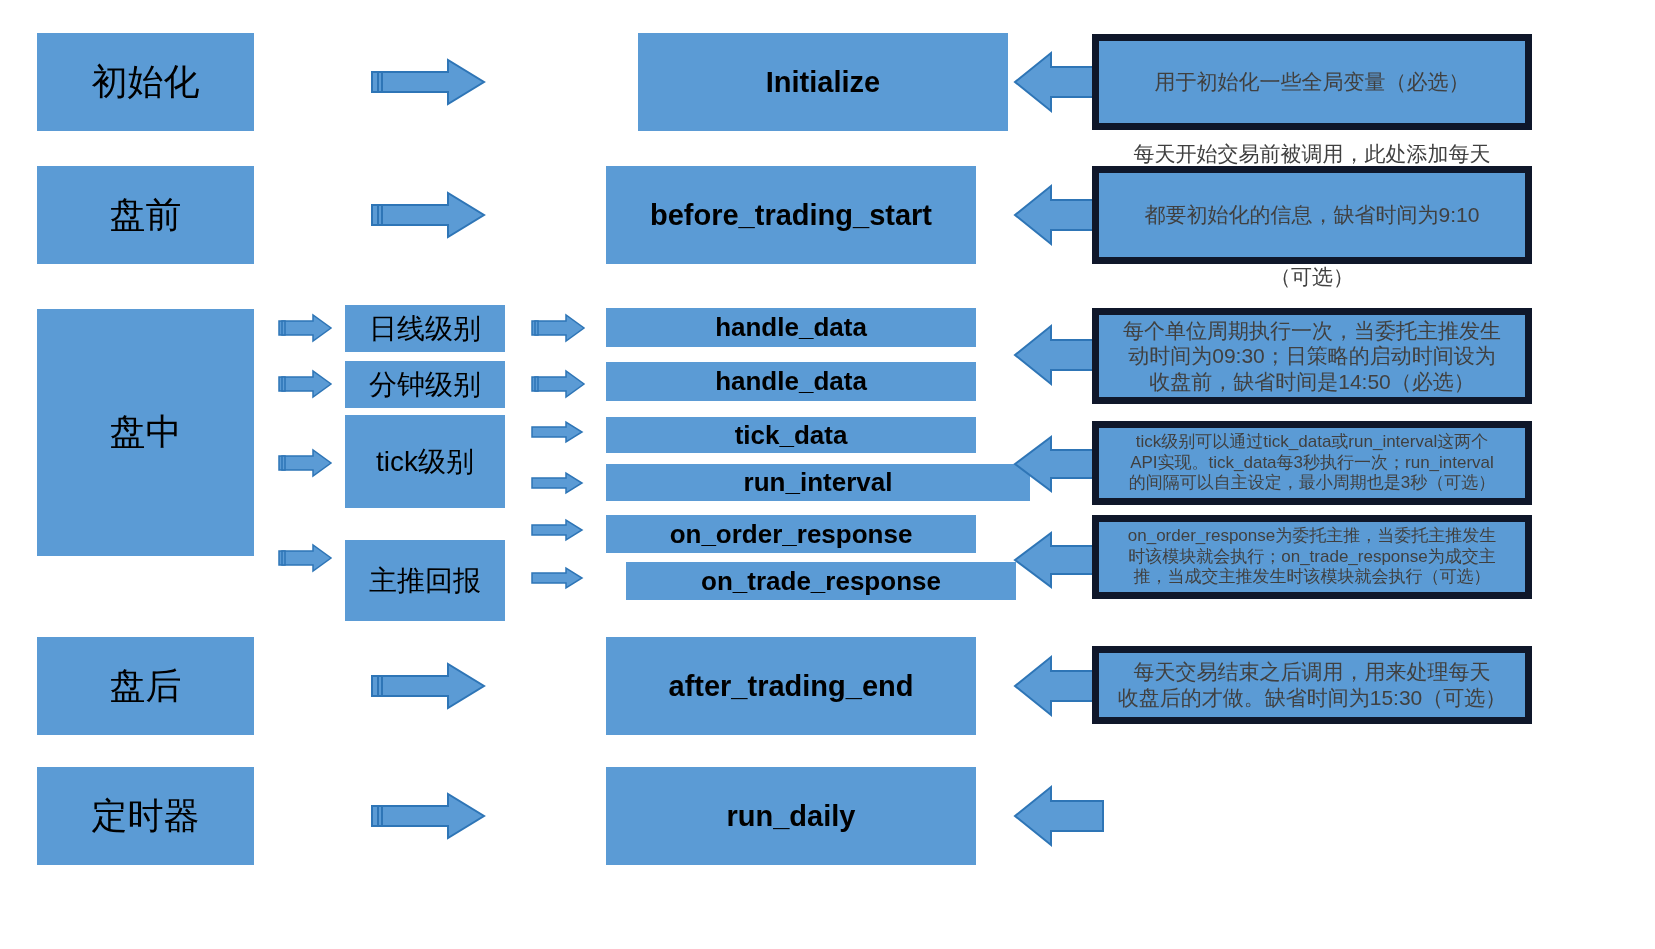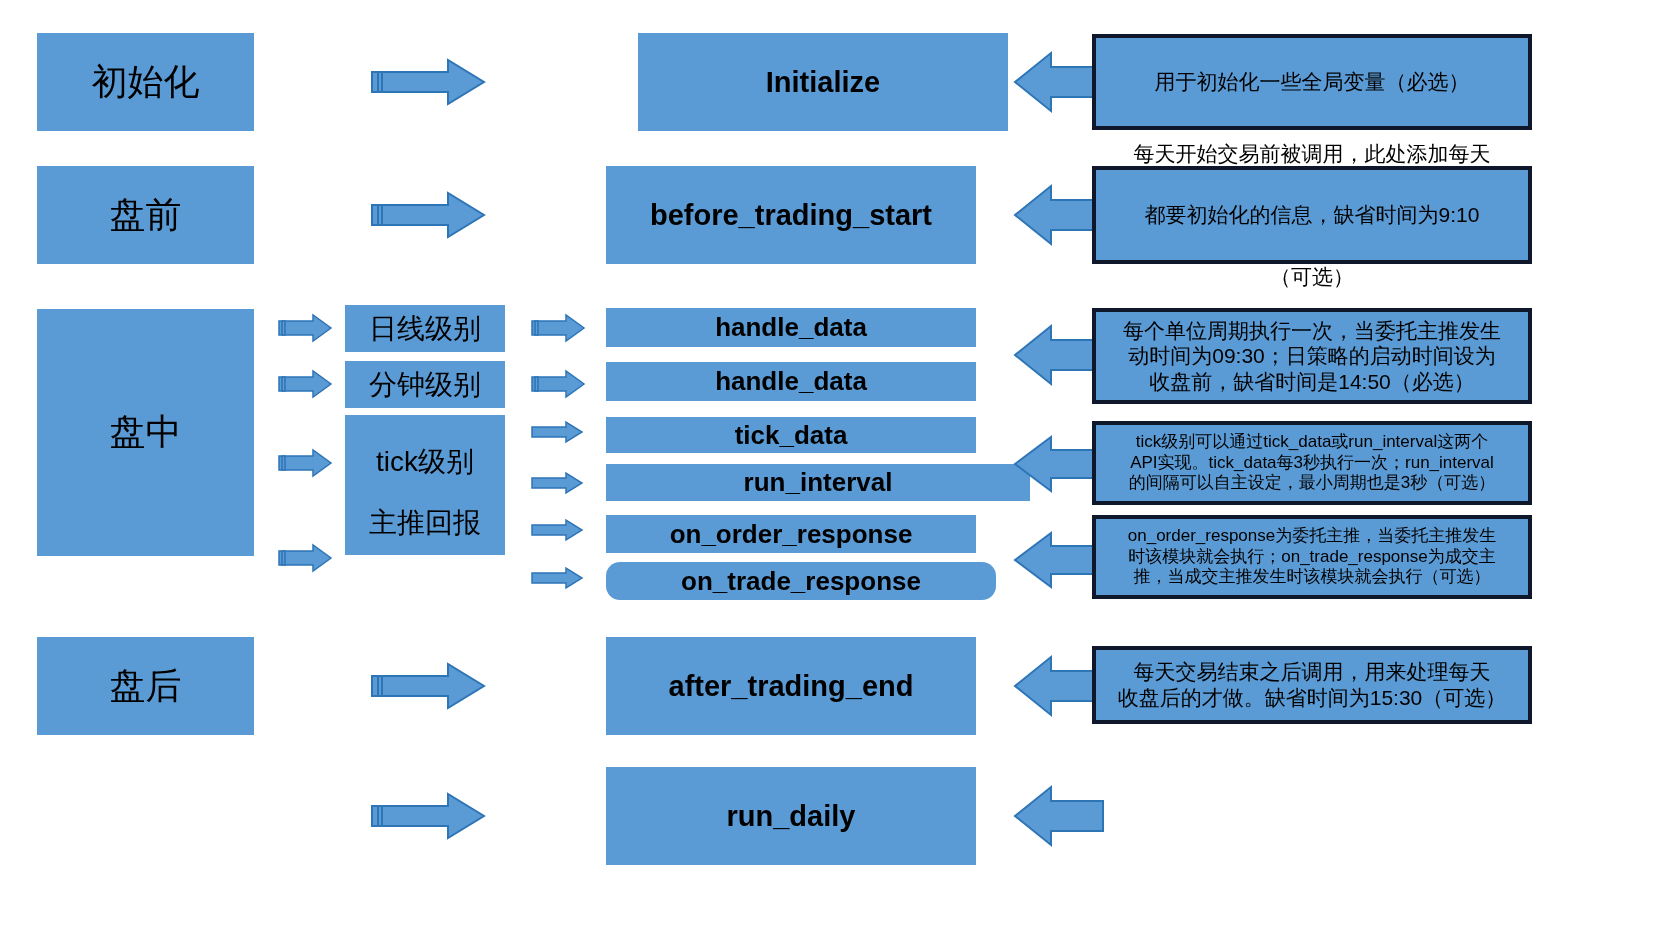--- a/index.html
+++ b/index.html
@@ -32,22 +32,22 @@
     background:#5B9BD5;
     color:#000000;
     font-weight:700;
     font-size:29px;
   }
   .api-box.small{font-size:26px;}
 
   
   .note-box{
     background:#5B9BD5;
-    border:4px solid #0f172a;
-    color:#000000;
+    border:7px solid #0f172a;
+    color:#404040;
     font-weight:400;
     line-height:1.22;
     padding:4px 14px;
     flex-direction:column;
   }
   .note-box.n-lg{font-size:21px;}
   .note-box.n-sm{font-size:17px;}
   .note-box .ln{display:block;width:100%;}
 
   
@@ -134,21 +134,21 @@
   <div class="arrow-r" style="left:277px;top:544px;width:56px;height:28px;">
     <svg viewBox="0 0 56 28" preserveAspectRatio="none">
       <path class="shaft-thin" d="M2,7 L36,7 L36,1 L54,14 L36,27 L36,21 L2,21 Z"></path>
       <path class="shaft-thin" d="M5,7 L8,7 L8,21 L5,21 Z"></path>
     </svg>
   </div>
 
   <div class="box stage-box sub" style="left:345px;top:305px;width:160px;height:47px;">日线级别</div>
   <div class="box stage-box sub" style="left:345px;top:361px;width:160px;height:47px;">分钟级别</div>
   <div class="box stage-box sub" style="left:345px;top:415px;width:160px;height:93px;">tick级别</div>
-  <div class="box stage-box sub" style="left:345px;top:491px;width:160px;height:64px;">主推回报</div>
+  <div class="box stage-box sub" style="left:345px;top:540px;width:160px;height:81px;">主推回报</div>
 
   <div class="arrow-r" style="left:530px;top:314px;width:56px;height:28px;">
     <svg viewBox="0 0 56 28" preserveAspectRatio="none">
       <path class="shaft-thin" d="M2,7 L36,7 L36,1 L54,14 L36,27 L36,21 L2,21 Z"></path>
       <path class="shaft-thin" d="M5,7 L8,7 L8,21 L5,21 Z"></path>
     </svg>
   </div>
   <div class="arrow-r" style="left:530px;top:370px;width:56px;height:28px;">
     <svg viewBox="0 0 56 28" preserveAspectRatio="none">
       <path class="shaft-thin" d="M2,7 L36,7 L36,1 L54,14 L36,27 L36,21 L2,21 Z"></path>
@@ -174,21 +174,21 @@
     <svg viewBox="0 0 54 24" preserveAspectRatio="none">
       <path class="shaft-thin" d="M2,7 L36,7 L36,2 L52,12 L36,22 L36,17 L2,17 Z"></path>
     </svg>
   </div>
 
   <div class="box api-box small" style="left:606px;top:308px;width:370px;height:39px;">handle_data</div>
   <div class="box api-box small" style="left:606px;top:362px;width:370px;height:39px;">handle_data</div>
   <div class="box api-box small" style="left:606px;top:417px;width:370px;height:36px;">tick_data</div>
   <div class="box api-box small" style="left:606px;top:464px;width:424px;height:37px;">run_interval</div>
   <div class="box api-box small" style="left:606px;top:515px;width:370px;height:38px;">on_order_response</div>
-  <div class="box api-box small" style="left:606px;top:562px;width:390px;height:38px;border-radius:14px;">on_trade_response</div>
+  <div class="box api-box small" style="left:626px;top:562px;width:390px;height:38px;">on_trade_response</div>
 
   <div class="arrow-l" style="left:1013px;top:320px;width:92px;height:70px;">
     <svg viewBox="0 0 92 70" preserveAspectRatio="none">
       <path class="shaft" d="M2,35 L38,6 L38,20 L90,20 L90,50 L38,50 L38,64 Z"></path>
     </svg>
   </div>
   <div class="arrow-l" style="left:1013px;top:432px;width:92px;height:64px;">
     <svg viewBox="0 0 92 64" preserveAspectRatio="none">
       <path class="shaft" d="M2,32 L38,5 L38,18 L90,18 L90,46 L38,46 L38,59 Z"></path>
     </svg>
@@ -232,20 +232,21 @@
     <svg viewBox="0 0 92 70" preserveAspectRatio="none">
       <path class="shaft" d="M2,35 L38,6 L38,20 L90,20 L90,50 L38,50 L38,64 Z"></path>
     </svg>
   </div>
 
   <div class="box note-box n-lg" style="left:1092px;top:646px;width:440px;height:78px;">
     <span class="ln">每天交易结束之后调用，用来处理每天</span>
     <span class="ln">收盘后的才做。缺省时间为15:30（可选）</span>
   </div>
 
+  <div class="box stage-box big" style="left:37px;top:767px;width:217px;height:98px;">定时器</div>
 
   <div class="arrow-r" style="left:370px;top:792px;width:116px;height:48px;">
     <svg viewBox="0 0 116 48" preserveAspectRatio="none">
       <path class="shaft" d="M2,14 L78,14 L78,2 L114,24 L78,46 L78,34 L2,34 Z"></path>
       <path class="shaft" d="M8,14 L12,14 L12,34 L8,34 Z"></path>
     </svg>
   </div>
 
   <div class="box api-box" style="left:606px;top:767px;width:370px;height:98px;">run_daily</div>
 

